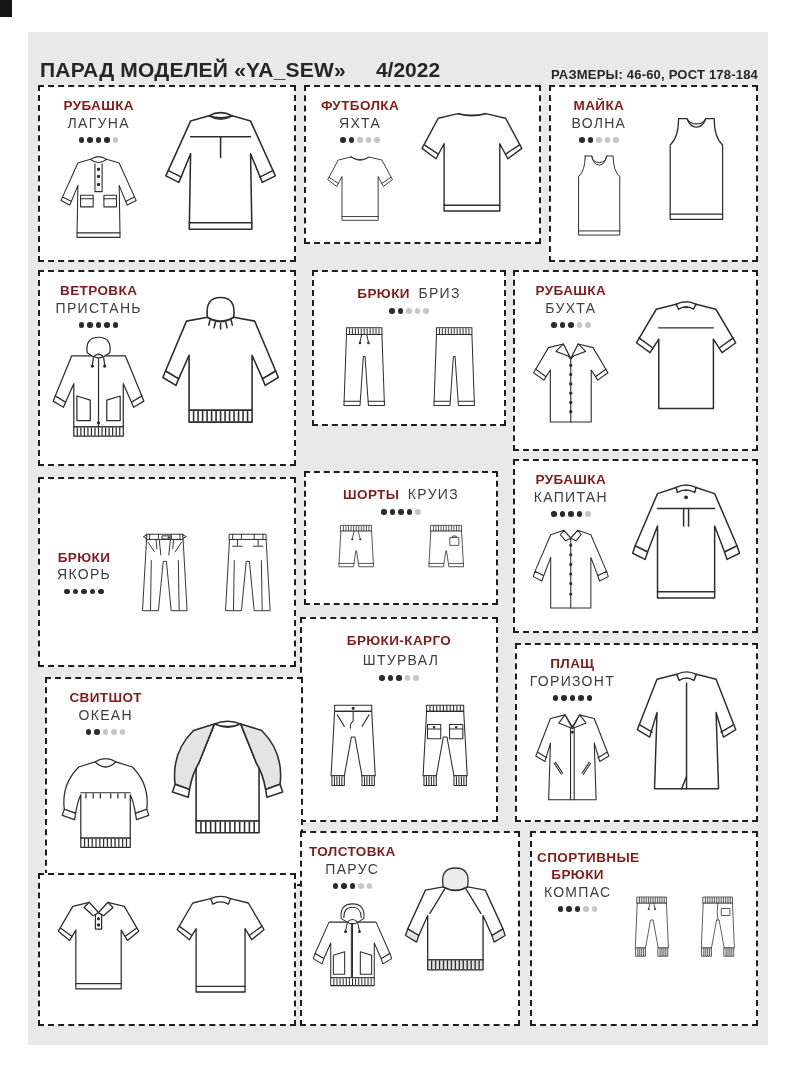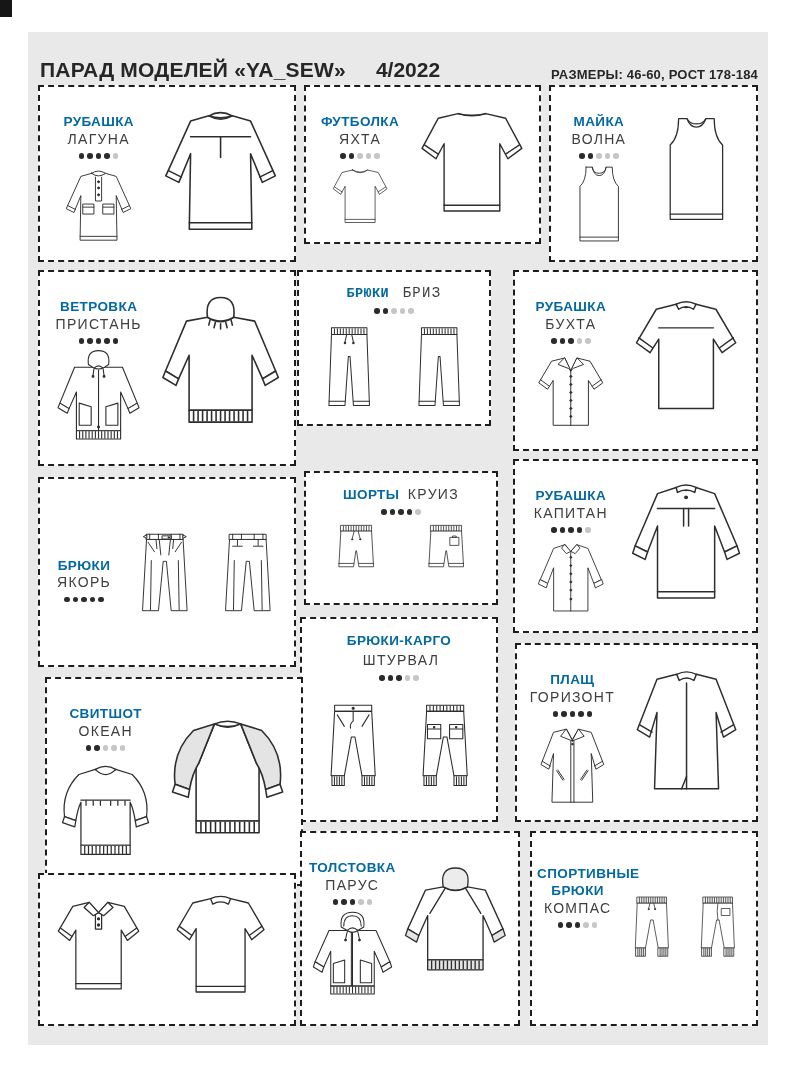--- a/index.html
+++ b/index.html
@@ -8,21 +8,21 @@
   #sheet{position:absolute;left:28px;top:32px;width:740px;height:1013px;background:#e9e9e9;}
   #corner-artifact{position:absolute;left:0;top:0;width:12px;height:17px;background:#161616;}
   
   #header{position:absolute;left:12px;top:8px;right:10px;height:42px;display:flex;align-items:flex-end;}
   .hdr-title{font-size:21px;font-weight:bold;color:#262626;letter-spacing:.2px;white-space:nowrap;}
   .hdr-issue{font-size:21px;font-weight:bold;color:#262626;margin-left:30px;}
   .hdr-sizes{margin-left:auto;font-size:13px;font-weight:bold;color:#262626;letter-spacing:.2px;white-space:nowrap;}
   
   .box{position:absolute;background:#ffffff;border:2px dashed #1d1d1d;box-sizing:border-box;padding:5px;}
   .card-title{text-align:center;padding-top:6px;line-height:1.25;}
-  .t-type{font-weight:bold;font-size:13.5px;color:#0369a1;letter-spacing:.4px;margin-top:16px;}
+  .t-type{font-weight:bold;font-size:13.5px;color:#7f1d1d;letter-spacing:.4px;}
   .t-name{font-size:14px;color:#3d3d3d;letter-spacing:1.3px;}
   .card-title.stacked .t-type,.card-title.stacked .t-name{display:block;}
   .card-title.inline .t-type,.card-title.inline .t-name{display:inline;}
   .card-title.inline .t-name{margin-left:4px;}
   .dots{display:flex;justify-content:center;gap:3px;margin-top:5px;}
   .dot{width:5.5px;height:5.5px;border-radius:50%;}
   .dot.f{background:#2b2b2b;}
   .dot.e{background:#c6c6c6;}
   .view{display:flex;align-items:center;justify-content:center;min-height:0;min-width:0;}
   .view svg{width:96%;height:96%;}
@@ -223,21 +223,21 @@
             <line x1="60.285714285714285" y1="93" x2="60.285714285714285" y2="100" fill="none" stroke="#2d2d2d" stroke-width="1.2" stroke-linejoin="round" stroke-linecap="round"></line>
             <line x1="63.714285714285715" y1="93" x2="63.714285714285715" y2="100" fill="none" stroke="#2d2d2d" stroke-width="1.2" stroke-linejoin="round" stroke-linecap="round"></line>
             <line x1="67.14285714285714" y1="93" x2="67.14285714285714" y2="100" fill="none" stroke="#2d2d2d" stroke-width="1.2" stroke-linejoin="round" stroke-linecap="round"></line>
             <line x1="70.57142857142857" y1="93" x2="70.57142857142857" y2="100" fill="none" stroke="#2d2d2d" stroke-width="1.2" stroke-linejoin="round" stroke-linecap="round"></line>
             <path d="M8,62 L18,68 L16,73 L6,67 Z" fill="#fff" stroke="#2d2d2d" stroke-width="1.2" stroke-linejoin="round" stroke-linecap="round"></path>
             <path d="M92,62 L82,68 L84,73 L94,67 Z" fill="#fff" stroke="#2d2d2d" stroke-width="1.2" stroke-linejoin="round" stroke-linecap="round"></path>
           </svg>
         </div>
     </section>
 
-    <section class="box layout-top" style="left:269px;top:238px;width:194px;height:156px;font-family:Liberation Mono, monospace;">
+    <section class="box layout-top" style="left:284px;top:238px;width:194px;height:156px;">
       <header class="card-title inline">
         <span class="t-type">БРЮКИ</span>
         <span class="t-name">БРИЗ</span>
         <span class="dots">
             <span class="dot f"></span>
             <span class="dot f"></span>
             <span class="dot e"></span>
             <span class="dot e"></span>
             <span class="dot e"></span>
           </span>

